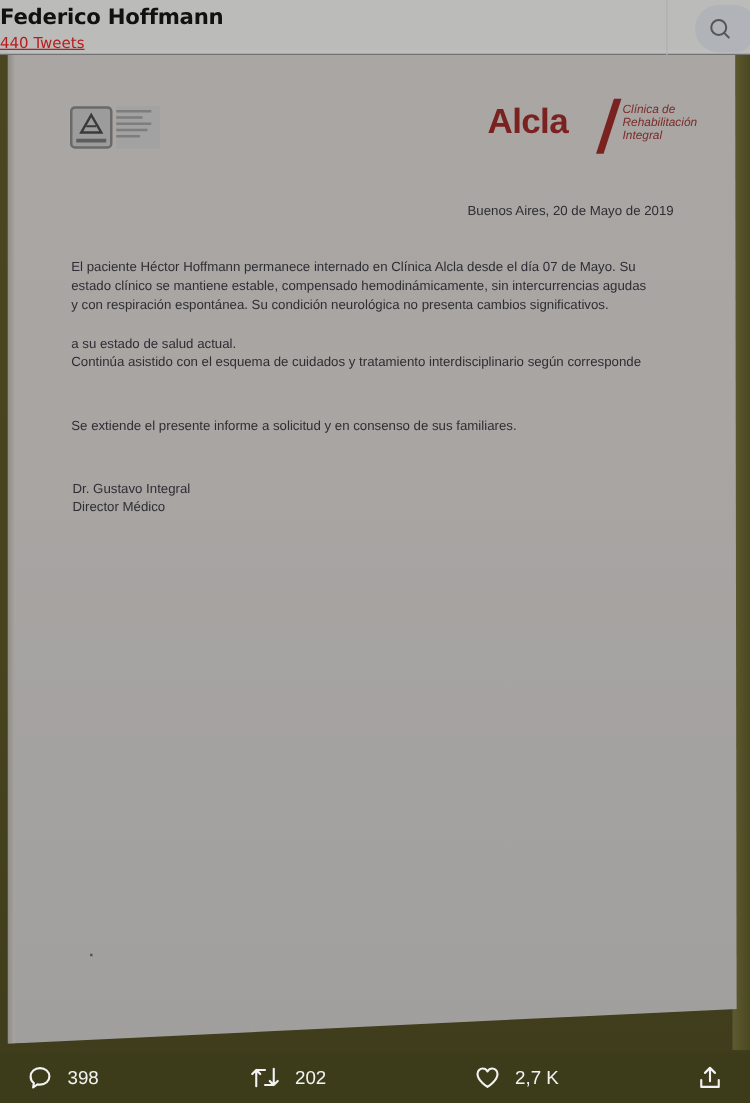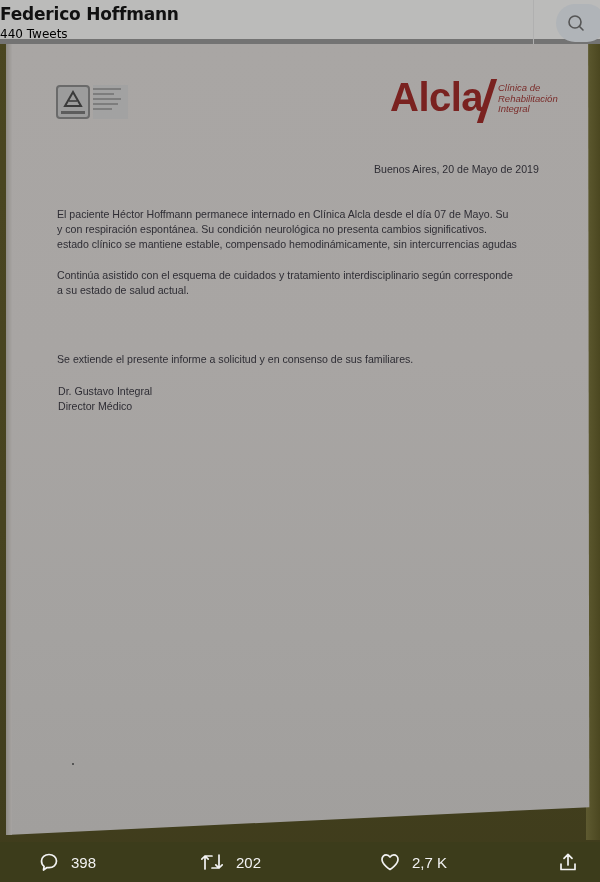--- a/index.html
+++ b/index.html
@@ -27,31 +27,31 @@
     }
     .paper-shadow-right {
       position: absolute; left: 586px; top: 40px; width: 14px; height: 800px;
       background: linear-gradient(90deg, #5e5a30, #4b4720);
     }
 
     
     .header {
       position: absolute; left: 0; top: 0; width: 600px; height: 44px;
       background: rgba(191,191,191,0.97);
-      border-bottom: 5px solid #737373;
+      border-bottom: 1px solid #737373;
     }
     .header-title {
       position: absolute; left: 0; top: 4px;
       font-family: "DejaVu Sans", sans-serif;
       font-weight: bold; font-size: 17px; color: #111;
       letter-spacing: -0.2px;
     }
     .header-sub {
       position: absolute; left: 0; top: 27px;
-      font-size: 12px; color: #000000;
+      font-size: 12px; color: #b91c1c; text-decoration: underline;
     }
     .header-divider {
       position: absolute; left: 533px; top: 0; width: 1px; height: 44px; background: #b0b0b0;
     }
     .search-btn {
       position: absolute; left: 556px; top: 4px; width: 50px; height: 38px;
       border-radius: 19px; background: #b0b4b8;
       display: flex; align-items: center; justify-content: center;
       padding-right: 10px;
     }
@@ -71,58 +71,58 @@
       background: #a2a2a2;
     }
     .cert-lines span { display: block; height: 2px; background: #7d7d7d; width: 80%; }
 
     .brand {
       position: absolute; left: 390px; top: 75px; height: 50px;
     }
     .brand-name {
       position: absolute; left: 0; top: 0;
       font-family: "Liberation Sans", sans-serif; font-weight: bold;
-      font-size: 40px; color: #7a2220; letter-spacing: -0.5px; line-height: 44px;
+      font-size: 28px; color: #7a2220; letter-spacing: -0.5px; line-height: 44px;
     }
     .brand-slash {
       position: absolute; left: 94px; top: 4px; width: 6px; height: 44px;
       background: #7a2220; transform: skewX(-18deg);
     }
     .brand-sub {
       position: absolute; left: 108px; top: 8px;
       font-family: "Liberation Sans", sans-serif; font-style: italic;
       font-size: 9.5px; line-height: 10.5px; color: #7a2c2a;
       white-space: nowrap;
     }
 
     .doc-text {
       position: absolute;
       font-family: "Liberation Sans", sans-serif;
       font-size: 10.6px; color: #2e2d34; line-height: 15px; white-space: nowrap;
     }
     .date { left: 374px; top: 162px; }
     .para1 { left: 57px; top: 207px; }
     .para2 { left: 57px; top: 268px; }
-    .para3 { left: 57px; top: 352px; }
+    .para3 { left: 57px; top: 334px; }
     .sign { left: 58px; top: 384px; }
     .dot-mark {
       position: absolute; left: 72px; top: 763px; width: 2px; height: 2px; background: #555;
     }
 
     
     .actions {
       position: absolute; left: 0; top: 842px; width: 600px; height: 40px;
       background: #3c3c1b;
     }
     .action {
       position: absolute; top: 8px; height: 24px; display: flex; align-items: center; gap: 12px;
       color: #f2f2f2; font-family: "Liberation Sans", sans-serif; font-size: 15px;
     }
     .action svg { display: block; }
-    .a-reply { left: 39px; justify-content: flex-end; }
+    .a-reply { left: 22px; justify-content: flex-end; }
     .a-retweet { left: 200px; text-align: center; }
     .a-like { left: 380px; }
     .a-share { left: 558px; }
   </style>
 </head>
 <body>
 
 <div class="photo">
   <div class="paper-shadow-right"></div>
   <div class="paper"></div>
@@ -151,27 +151,27 @@
       <div>Clínica de</div>
       <div>Rehabilitación</div>
       <div>Integral</div>
     </div>
   </div>
 
   <div class="doc-text date">Buenos Aires, 20 de Mayo de 2019</div>
 
   <div class="doc-text para1">
     <div>El paciente Héctor Hoffmann permanece internado en Clínica Alcla desde el día 07 de Mayo. Su</div>
+    <div>estado clínico se mantiene estable, compensado hemodinámicamente, sin intercurrencias agudas</div>
     <div>y con respiración espontánea. Su condición neurológica no presenta cambios significativos.</div>
-    <div>estado clínico se mantiene estable, compensado hemodinámicamente, sin intercurrencias agudas</div>
   </div>
 
   <div class="doc-text para2">
+    <div>a su estado de salud actual.</div>
     <div>Continúa asistido con el esquema de cuidados y tratamiento interdisciplinario según corresponde</div>
-    <div>a su estado de salud actual.</div>
   </div>
 
   <div class="doc-text para3">
     <div>Se extiende el presente informe a solicitud y en consenso de sus familiares.</div>
   </div>
 
   <div class="doc-text sign">
     <div>Dr. Gustavo Integral</div>
     <div>Director Médico</div>
   </div>

